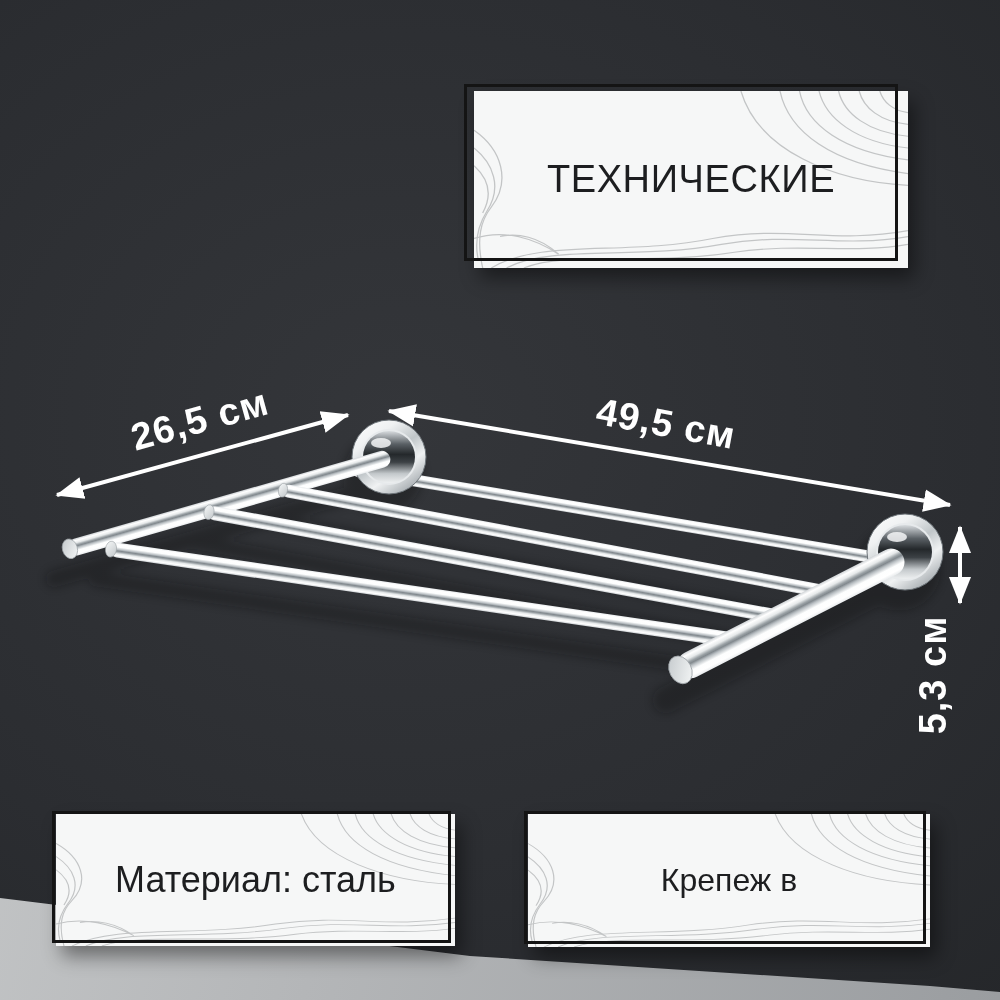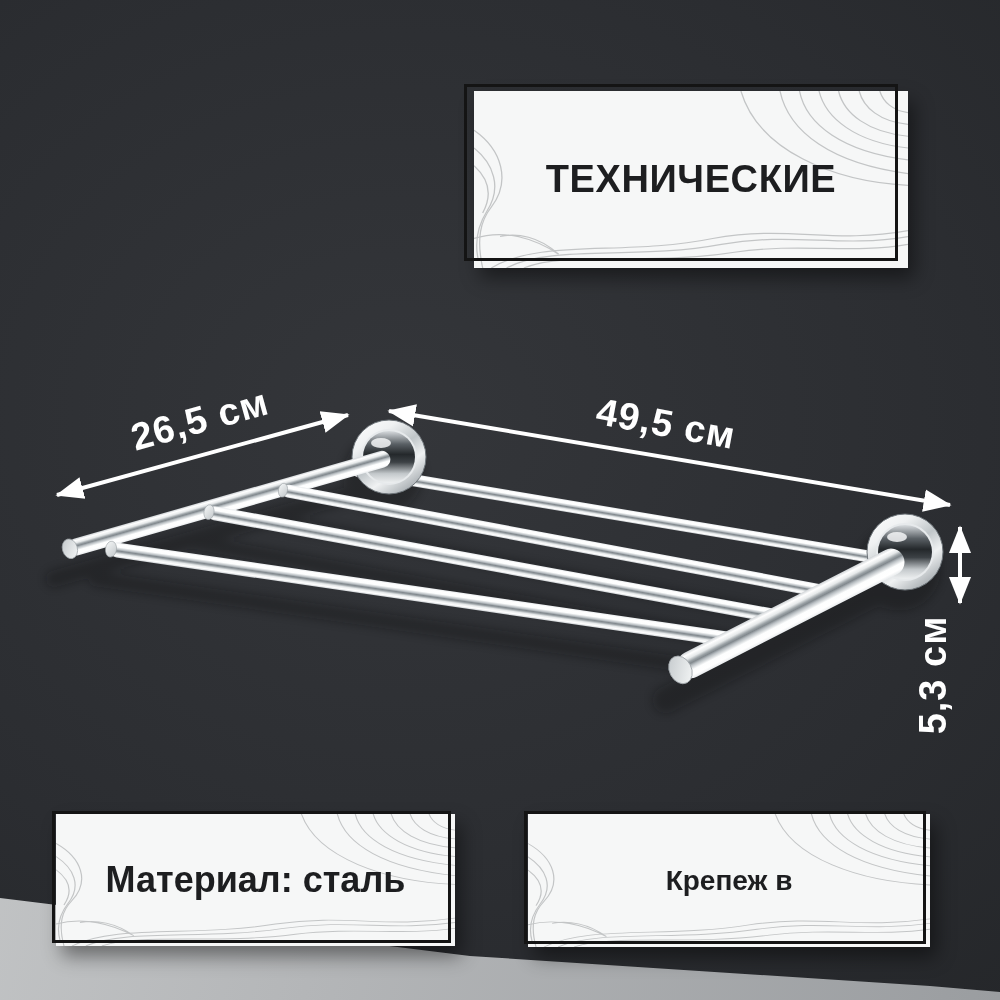--- a/index.html
+++ b/index.html
@@ -22,28 +22,28 @@
   .box .frame{
     position:absolute;width:100%;height:100%;box-sizing:border-box;
     border:3px solid #141414;pointer-events:none;z-index:3;
   }
   .frame-lg{left:-10px;top:-7px;}
   .frame-sm{left:-4px;top:-3px;}
   .box .swirls{position:absolute;inset:0;width:100%;height:100%;z-index:1;}
   .box .txt{
     position:relative;z-index:2;width:100%;height:100%;
     display:flex;flex-direction:column;align-items:center;justify-content:center;
-    color:#1d1e20;font-weight:bold;text-align:center;
+    color:#1d1e20;font-weight:normal;text-align:center;
   }
   .title-box{left:474px;top:91px;width:434px;height:177px;}
   .title-box .txt{font-size:38px;line-height:1.34;letter-spacing:.6px;}
   .material-box{left:56px;top:814px;width:399px;height:132px;}
   .material-box .txt{font-size:36px;text-align:right;}
   .hardware-box{left:528px;top:814px;width:402px;height:133px;}
-  .hardware-box .txt{font-size:28px;line-height:1.28;gap:35px;}
+  .hardware-box .txt{font-size:32px;line-height:1.28;gap:35px;}
   
   .dim{
     position:absolute;color:#ffffff;font-weight:bold;font-size:38px;
     white-space:nowrap;letter-spacing:1px;
   }
   .dim-depth {left:200px;top:420px;transform:translate(-50%,-50%) rotate(-15.5deg);}
   .dim-width {left:666px;top:424px;transform:translate(-50%,-50%) rotate(10.5deg);}
   .dim-height{left:933px;top:675px;transform:translate(-50%,-50%) rotate(-90deg);}
 </style>
 </head>

